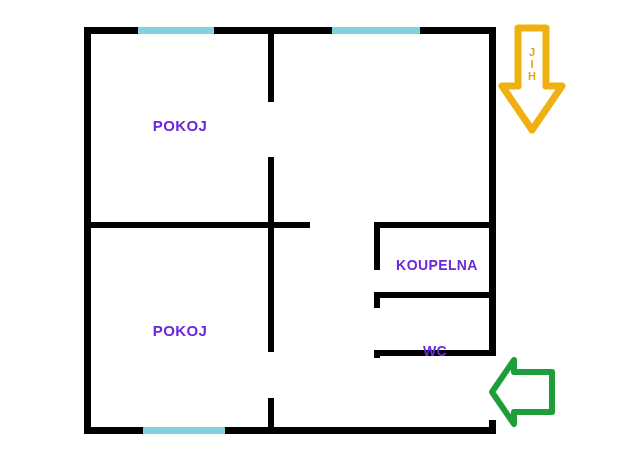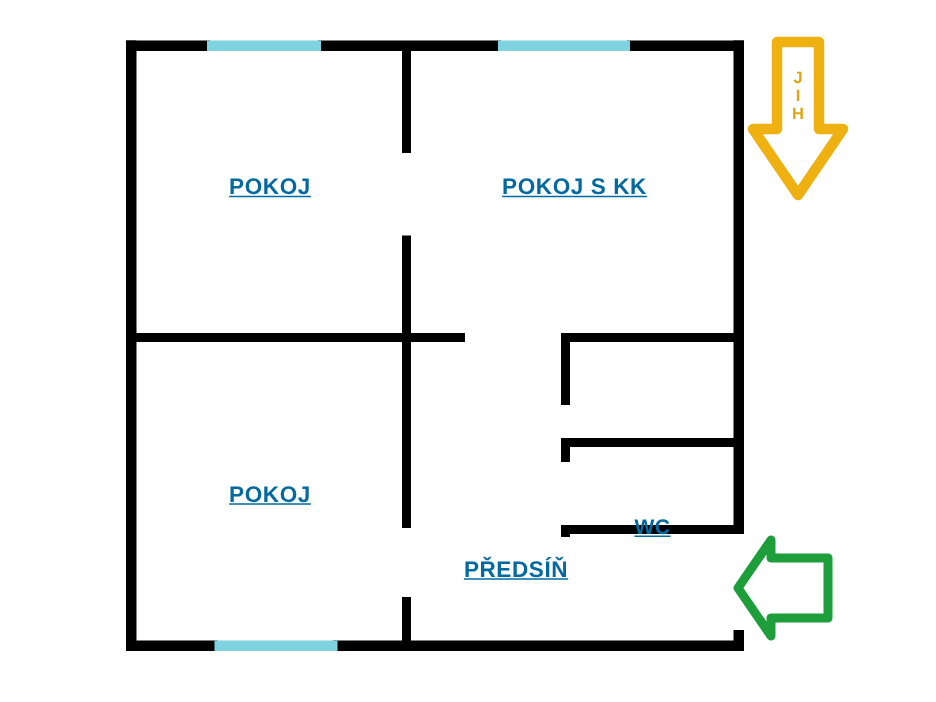--- a/index.html
+++ b/index.html
@@ -24,26 +24,25 @@
     top: 0;
     left: 0;
     width: 624px;
     height: 468px;
     display: block;
   }
   .room-label {
     position: absolute;
     font-family: "Liberation Sans", sans-serif;
     font-weight: bold;
-    color: #0369a1;
+    color: #6d28d9;
     letter-spacing: 0.4px;
     white-space: nowrap;
     transform: translate(-50%, -50%);
     pointer-events: none;
-    text-decoration: underline;
   }
   .room-label.lg { font-size: 15px; }
   .room-label.md { font-size: 14px; }
   .compass-text {
     position: absolute;
     font-family: "Liberation Sans", sans-serif;
     font-weight: bold;
     font-size: 11px;
     letter-spacing: 0px;
     color: #e0a615;
@@ -112,28 +111,27 @@
     </g>
 
     <g>
       <path d="M 552 372 L 514 372 L 514 360 L 492 392 L 514 424 L 514 412 L 552 412 Z" fill="#ffffff" stroke="#1d9e3b" stroke-width="6" stroke-linejoin="round" stroke-linecap="round"></path>
     </g>
 
   </svg>
 
   <div class="room-label lg" style="left:180px; top:125px;">POKOJ</div>
 
-  <div class="room-label lg" style="left:383px; top:125px;">POKOJ S KK</div>
 
   <div class="room-label lg" style="left:180px; top:330px;">POKOJ</div>
 
+  <div class="room-label md" style="left:437px; top:265px;">KOUPELNA</div>
 
   <div class="room-label md" style="left:435px; top:330px;margin-top:21px;">WC</div>
 
-  <div class="room-label lg" style="left:344px; top:380px;">PŘEDSÍŇ</div>
 
   <div class="compass-text" style="left:532px; top:46px;">
     <span>J</span>
     <span>I</span>
     <span>H</span>
   </div>
 
 </div>
 
 </body></html>

